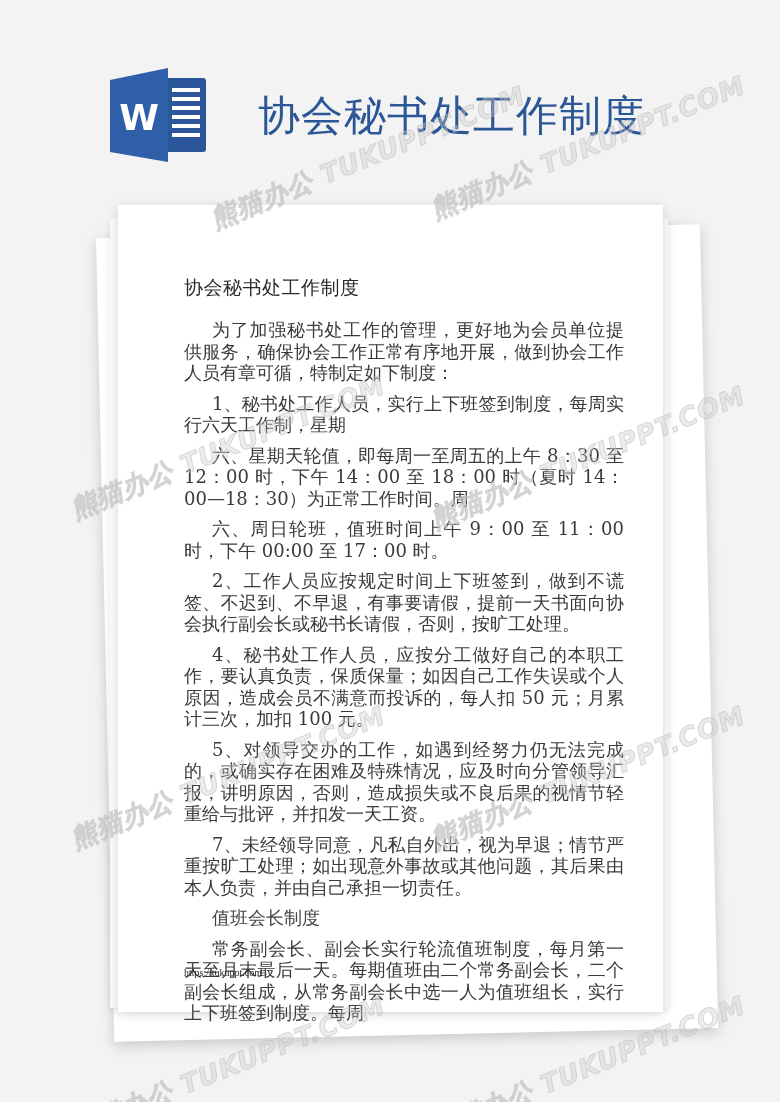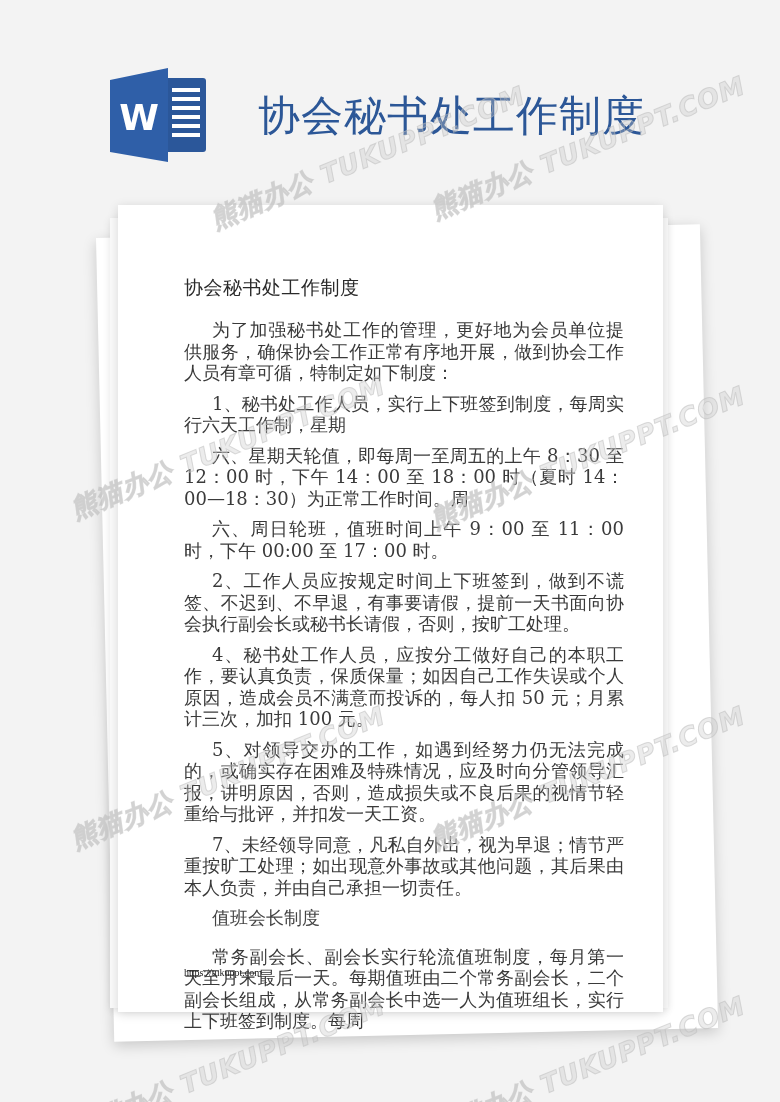--- a/index.html
+++ b/index.html
@@ -41,21 +41,21 @@
     .doc-title {
       position: absolute; left: 66px; top: 70px;
       font-family: "DejaVu Sans", "Liberation Sans", sans-serif;
       font-size: 19px; color: #2a2a2a; letter-spacing: 0.5px;
     }
     .body-text {
       position: absolute; left: 66px; top: 114px; width: 440px;
       font-size: 18px; color: #3a3a3a; line-height: 21.5px;
     }
     .para { text-indent: 28px; margin-bottom: 9px; text-align: justify; }
-    .subhead { text-indent: 28px; margin-bottom: 17px; color: #444; }
+    .subhead { text-indent: 28px; margin-bottom: 9px; color: #444; }
     .footer-url {
       position: absolute; left: 66px; top: 762px;
       font-family: Liberation Serif, serif;
       font-size: 10px; color: #222;
     }
     .watermark {
       position: absolute;
       font-family: "DejaVu Sans", "Liberation Sans", sans-serif;
       font-size: 26px; font-weight: bold; font-style: italic;
       color: rgba(200,200,200,0.35);

